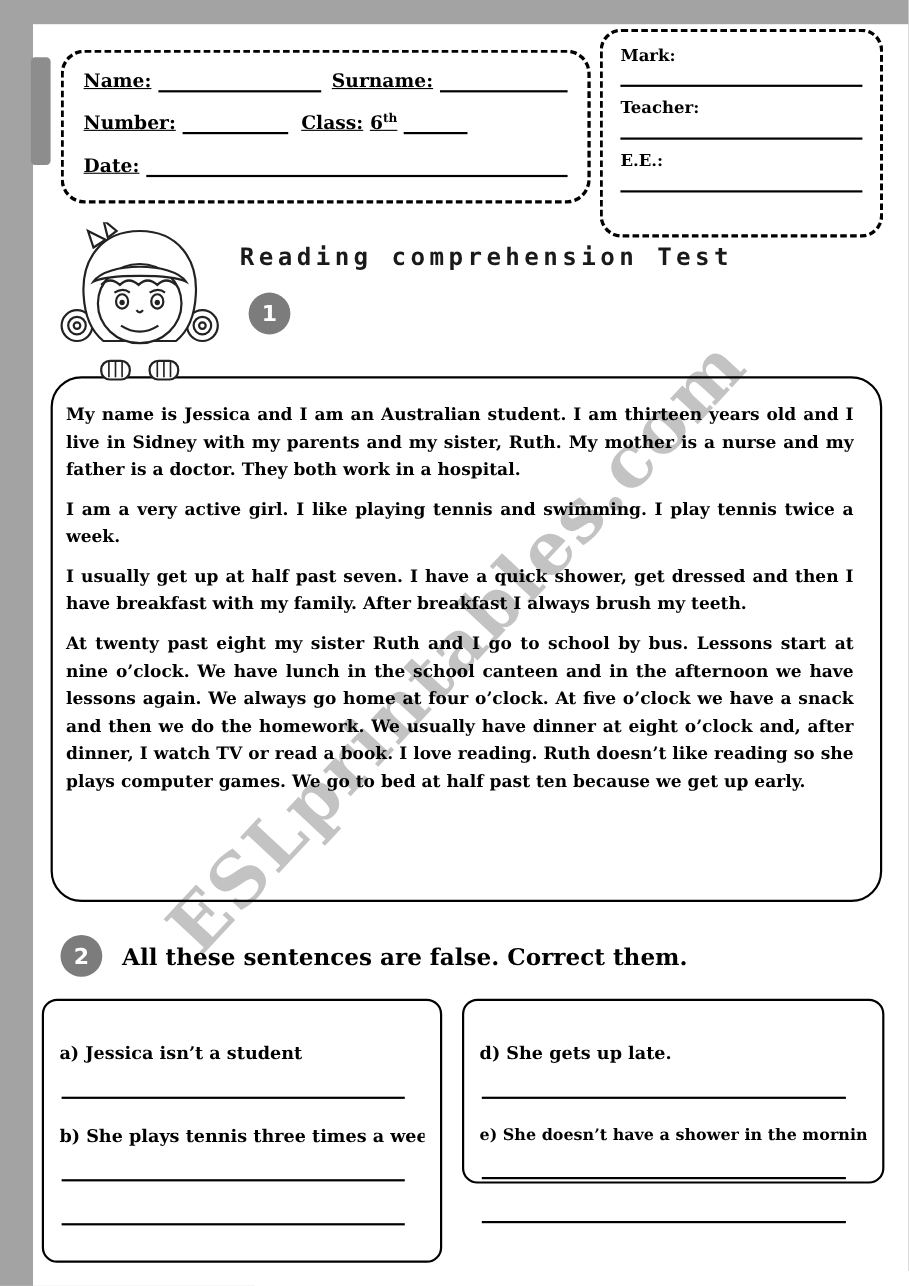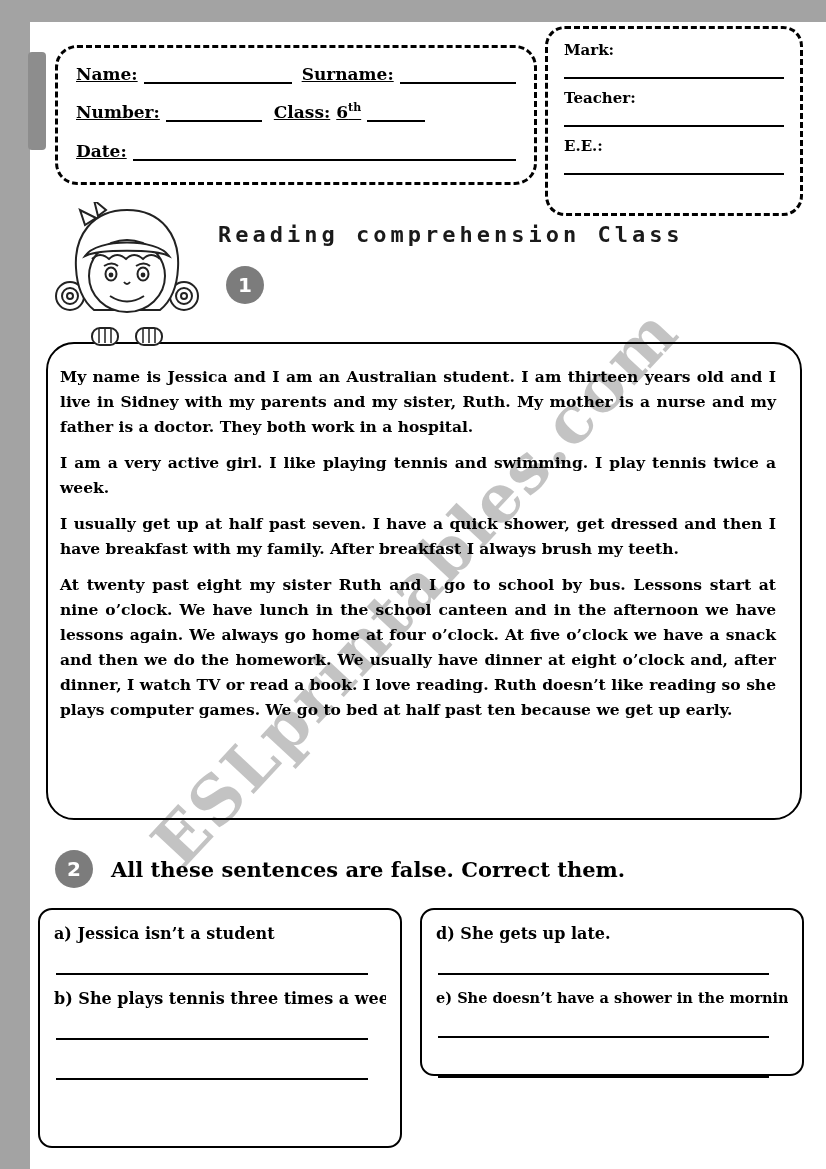--- a/index.html
+++ b/index.html
@@ -76,21 +76,21 @@
   
   .girl{position:absolute;left:52px;top:202px;z-index:5;}
 
   
   .ans-box{
     position:absolute;top:908px;z-index:2;border:2.5px solid #000;border-radius:14px;
     box-sizing:border-box;padding:14px 14px 6px 14px;background:transparent;
   }
   .ans-left{left:38px;width:364px;height:240px;}
   .ans-right{left:420px;width:384px;height:168px;}
-  .ans-item{font-weight:bold;font-size:16px;white-space:nowrap;overflow:hidden;}
+  .ans-item{font-weight:bold;font-size:16px;white-space:nowrap;overflow:hidden;margin-top:24px;}
   .ans-line{border-bottom:2px solid #000;height:24px;width:94%;margin:6px 0 14px 2px;}
 </style>
 </head>
 <body>
 
 <div class="page"></div>
 <div class="scan-tab"></div>
 
 <div class="watermark">ESLprintables.com</div>
 
@@ -116,21 +116,21 @@
 
 <div class="mark-box">
   <div class="mfield">Mark:</div>
   <div class="mline"></div>
   <div class="mfield">Teacher:</div>
   <div class="mline"></div>
   <div class="mfield">E.E.:</div>
   <div class="mline"></div>
 </div>
 
-<div class="title">Reading comprehension Class</div>
+<div class="title">Reading comprehension Test</div>
 
 <div class="ex-head ex1-head">
   <div class="num-circle">1</div>
 </div>
 
 <svg class="girl" width="150" height="148" viewBox="0 0 150 148">
   <g stroke="#222" stroke-width="2" fill="#fff">
     <circle cx="18" cy="94" r="14"></circle>
     <circle cx="18" cy="94" r="8"></circle>
     <circle cx="18" cy="94" r="3"></circle>

